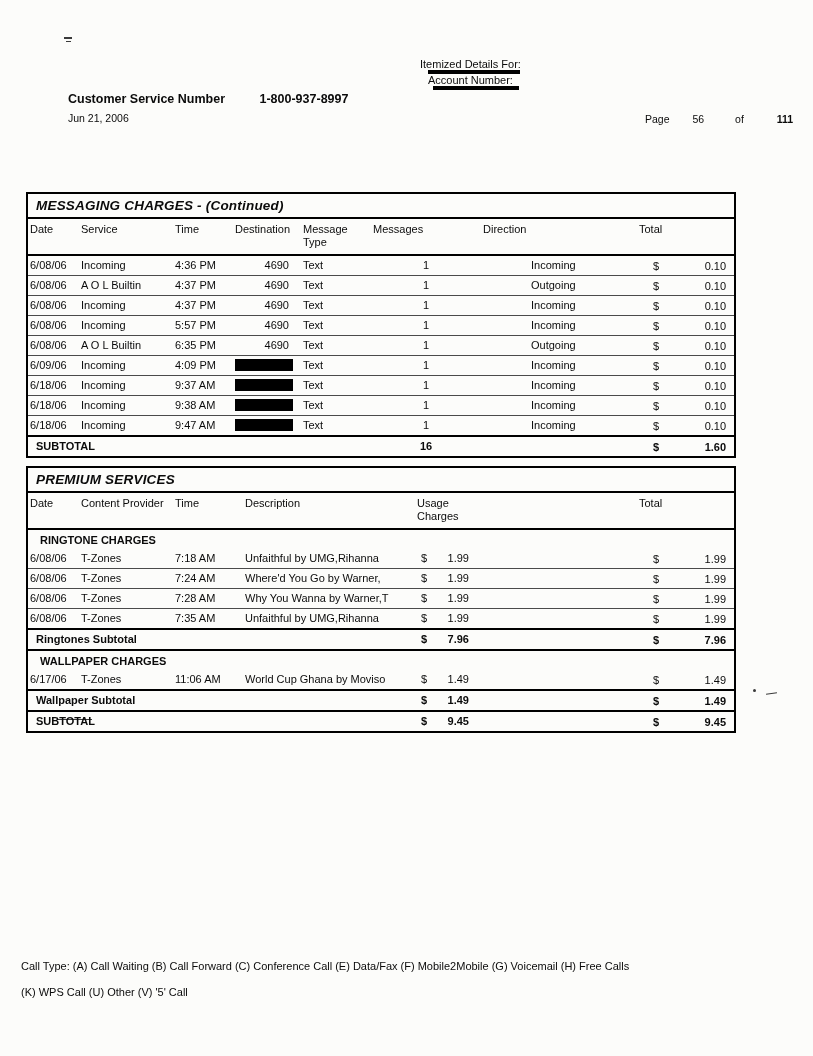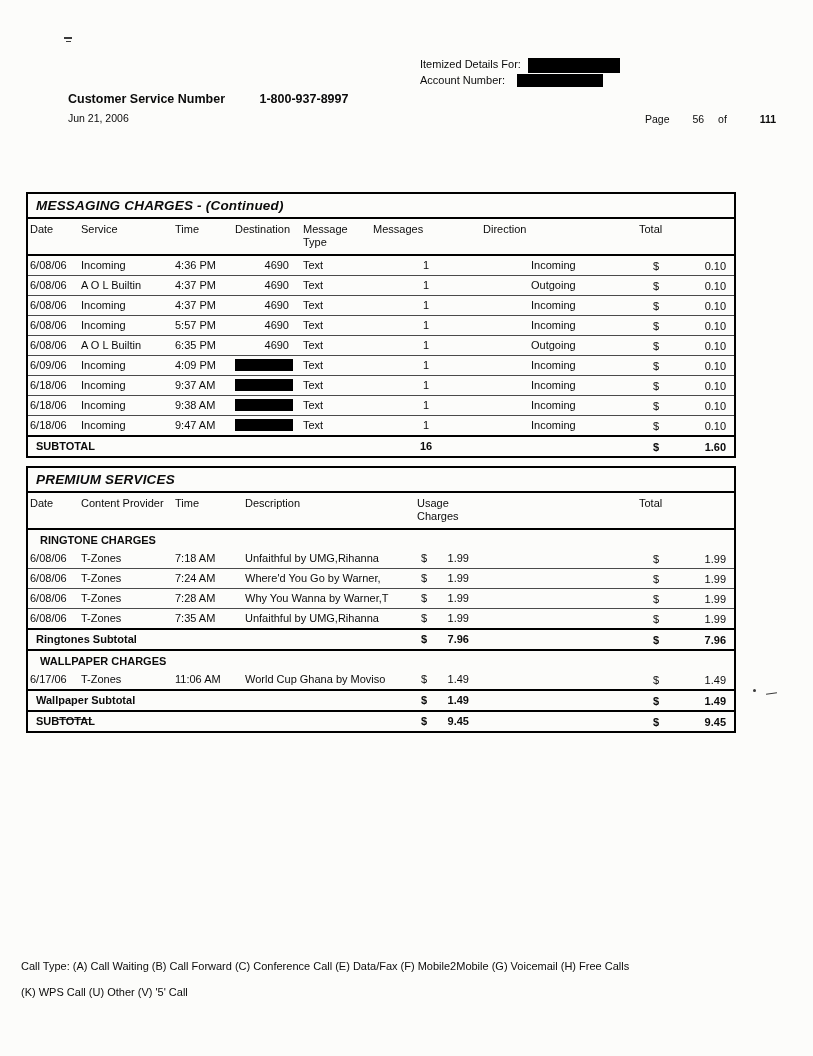--- a/index.html
+++ b/index.html
@@ -2,30 +2,30 @@
 <html><head>
 <meta charset="utf-8">
 <title>Phone Bill - Itemized Details</title>
 <style>
   html,body{margin:0;padding:0;}
   body{background:#d8d8d8;}
   .sheet{position:relative;width:813px;height:1056px;background:#fcfcfa;font-family:"Liberation Sans",sans-serif;color:#0b0b0b;overflow:hidden;margin:0 auto;}
 
   
   .itemized{position:absolute;left:420px;top:58px;font-size:11px;}
-  .it-row{display:flex;height:16px;}
+  .it-row{display:flex;align-items:center;height:16px;flex-direction:column;}
   .redact{display:inline-block;background:#000;}
   .r1{width:92px;height:15px;margin-left:7px;}
   .r2{width:86px;height:13px;margin-left:12px;}
   .cs-line{position:absolute;left:68px;top:92px;font-size:12.5px;font-weight:bold;}
   .cs-label{display:inline-block;width:188px;}
   .bill-date{position:absolute;left:68px;top:112px;font-size:10.5px;}
   .page-ref{position:absolute;left:645px;top:113px;font-size:10.5px;}
   .page-cur{margin-left:20px;margin-top:7px;}
-  .page-of{margin-left:11px;}
+  .page-of{margin-left:28px;}
   .page-tot{margin-left:30px;font-weight:bold;}
 
   
   .tbl-wrap{position:absolute;left:26px;}
   .msg-wrap{top:192px;}
   .prem-wrap{top:466px;}
   table.bill{border-collapse:collapse;table-layout:fixed;width:579px;border:2px solid #000;}
   tr.title-row td{border-bottom:2px solid #000;font-weight:bold;font-style:italic;font-size:13.5px;padding:4px 0 4px 8px;letter-spacing:.2px;}
   tr.head-row th{font-size:11px;text-align:left;vertical-align:top;padding:4px 2px 5px;border-bottom:2px solid #000;font-weight:normal;line-height:13px;}
   td{font-size:11px;}

